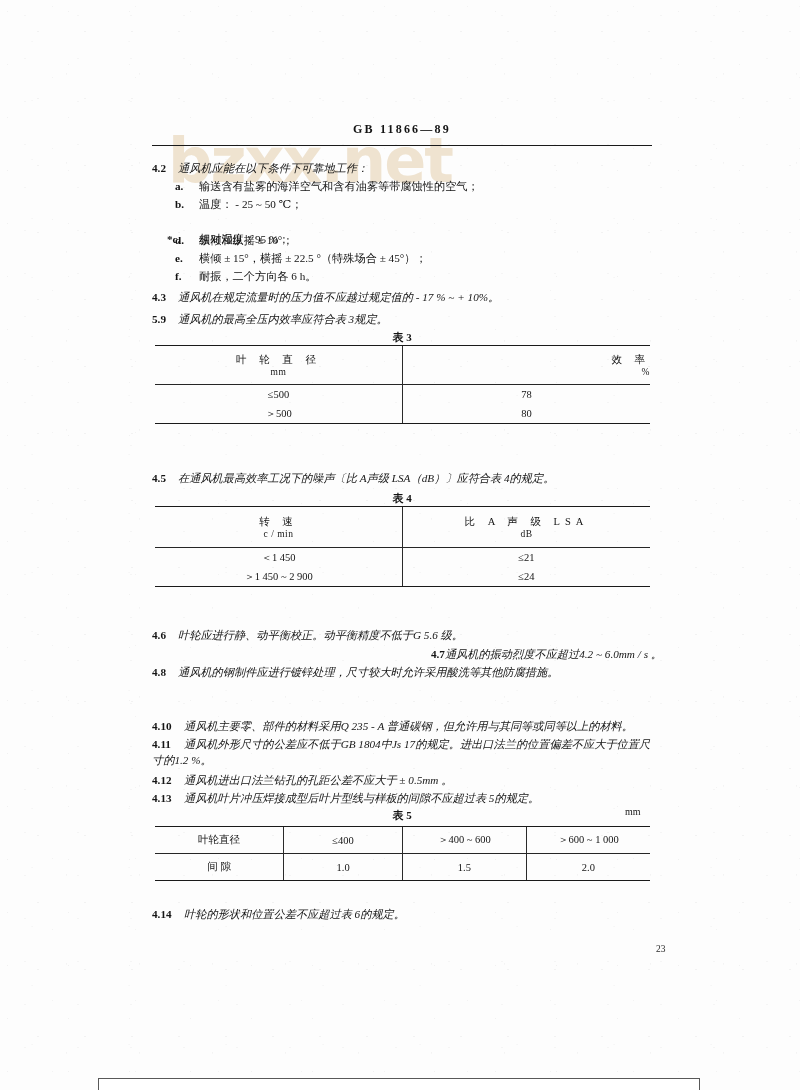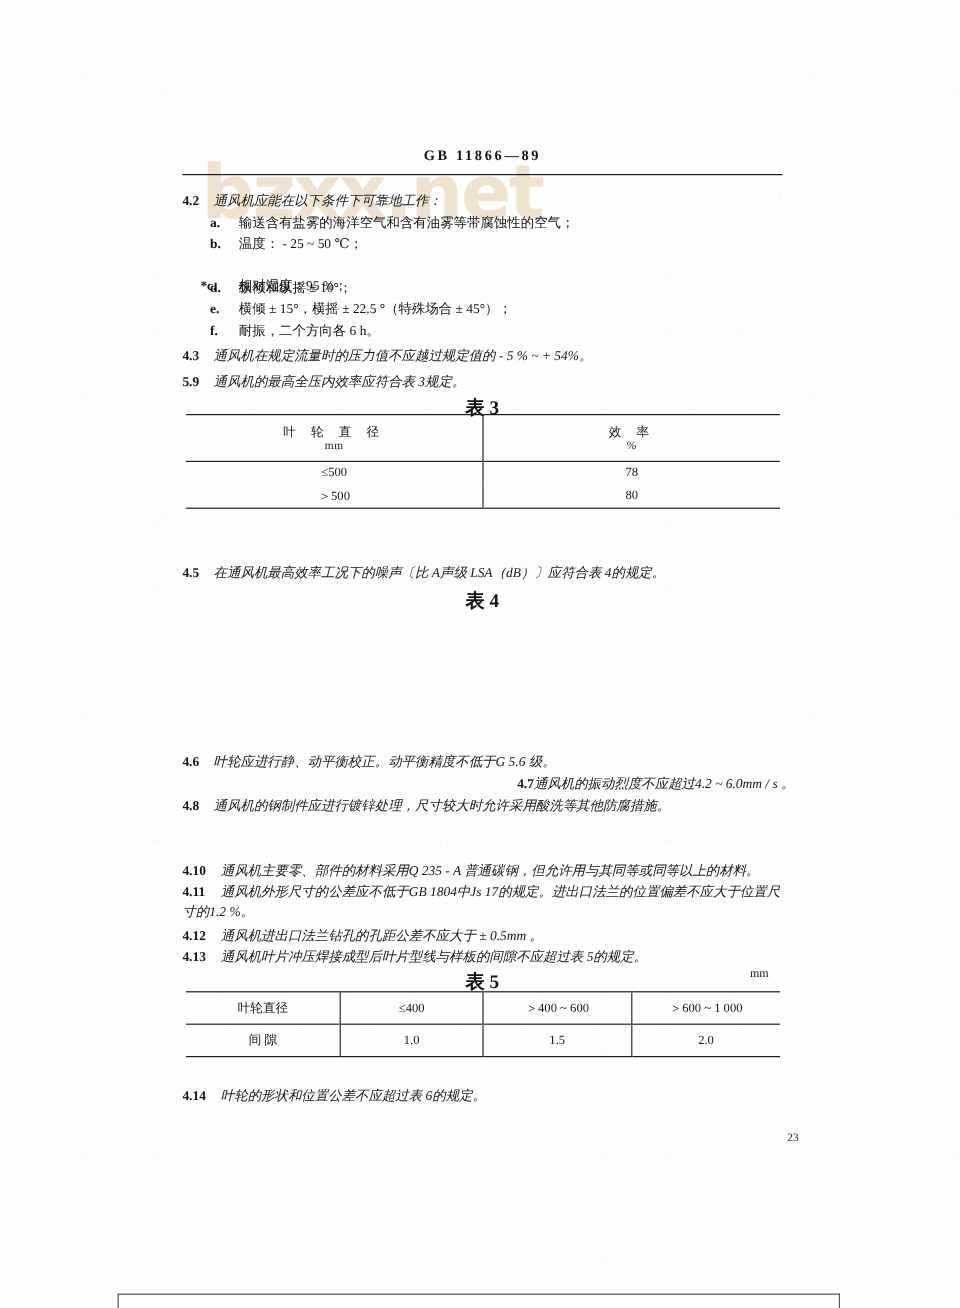--- a/index.html
+++ b/index.html
@@ -123,21 +123,21 @@
   }
   .sub.starred { left: 167px; }
   .sub.starred .lt { width: 32px; }
 
   
   .tbl-cap {
     position: absolute;
     width: 500px;
     left: 152px;
     text-align: center;
-    font-size: 16px;
+    font-size: 11px;
     font-weight: 700;
     color: #141414;
   }
   .tbl-unit {
     position: absolute;
     font-size: 10px;
     color: #151515;
     font-family: "Liberation Serif", serif;
   }
 
@@ -215,36 +215,36 @@
     <span class="lt">d.</span><span>纵倾和纵摇 ± 10°；</span>
   </div>
   <div class="sub" style="top:250px;">
     <span class="lt">e.</span><span>横倾 ± 15°，横摇 ± 22.5 °（特殊场合 ± 45°）；</span>
   </div>
   <div class="sub" style="top:268px;">
     <span class="lt">f.</span><span>耐振，二个方向各 6 h。</span>
   </div>
 
   <div class="para" style="top:289px;">
-    <span class="num">4.3</span><span class="txt">通风机在规定流量时的压力值不应越过规定值的 - 5 % ~ + 54%。</span>
+    <span class="num">4.3</span><span class="txt">通风机在规定流量时的压力值不应越过规定值的 - 17 % ~ + 10%。</span>
   </div>
   <div class="para" style="top:311px;">
     <span class="num">5.9</span><span class="txt">通风机的最高全压内效率应符合表 3规定。</span>
   </div>
 
   <div class="tbl-cap" style="top:330px;">表 3</div>
 
   <table class="std-table" style="left:155px; top:345px; width:495px;">
     <tbody>
         <tr>
       <td class="rule-top" style="width:50%; height:38px;">
         <div class="sp-head">叶 轮 直 径</div>
         <div class="unit-sm">mm</div>
       </td>
-      <td class="rule-top vline" style="width:50%;">
+      <td class="rule-top vline" style="width:50%;text-align:right;">
         <div class="sp-head">效      率</div>
         <div class="unit-sm">%</div>
       </td>
     </tr>
     <tr>
       <td class="rule-mid" style="height:19px;">≤500</td>
       <td class="rule-mid vline">78</td>
     </tr>
     <tr>
       <td class="rule-bottom" style="height:19px;">＞500</td>
@@ -252,20 +252,42 @@
     </tr>
   </tbody>
     </table>
 
   <div class="para" style="top:470px;">
     <span class="num">4.5</span><span class="txt">在通风机最高效率工况下的噪声〔比 A声级 LSA（dB）〕应符合表 4的规定。</span>
   </div>
 
   <div class="tbl-cap" style="top:491px;">表 4</div>
 
+  <table class="std-table" style="left:155px; top:506px; width:495px;">
+    <tbody>
+        <tr>
+      <td class="rule-top" style="width:50%; height:40px;">
+        <div class="sp-head">转            速</div>
+        <div class="unit-sm">c / min</div>
+      </td>
+      <td class="rule-top vline" style="width:50%;">
+        <div class="sp-head">比  A  声  级  LSA</div>
+        <div class="unit-sm">dB</div>
+      </td>
+    </tr>
+    <tr>
+      <td class="rule-mid" style="height:19px;">＜1 450</td>
+      <td class="rule-mid vline">≤21</td>
+    </tr>
+    <tr>
+      <td class="rule-bottom" style="height:19px;">＞1 450 ~ 2 900</td>
+      <td class="rule-bottom vline">≤24</td>
+    </tr>
+  </tbody>
+    </table>
 
   <div class="para" style="top:627px;">
     <span class="num">4.6</span><span class="txt">叶轮应进行静、动平衡校正。动平衡精度不低于G 5.6 级。</span>
   </div>
   <div class="para" style="top:646px;text-align:right;">
     <span class="num">4.7</span><span class="txt">通风机的振动烈度不应超过4.2 ~ 6.0mm / s 。</span>
   </div>
   <div class="para" style="top:664px;">
     <span class="num">4.8</span><span class="txt">通风机的钢制件应进行镀锌处理，尺寸较大时允许采用酸洗等其他防腐措施。</span>
   </div>

